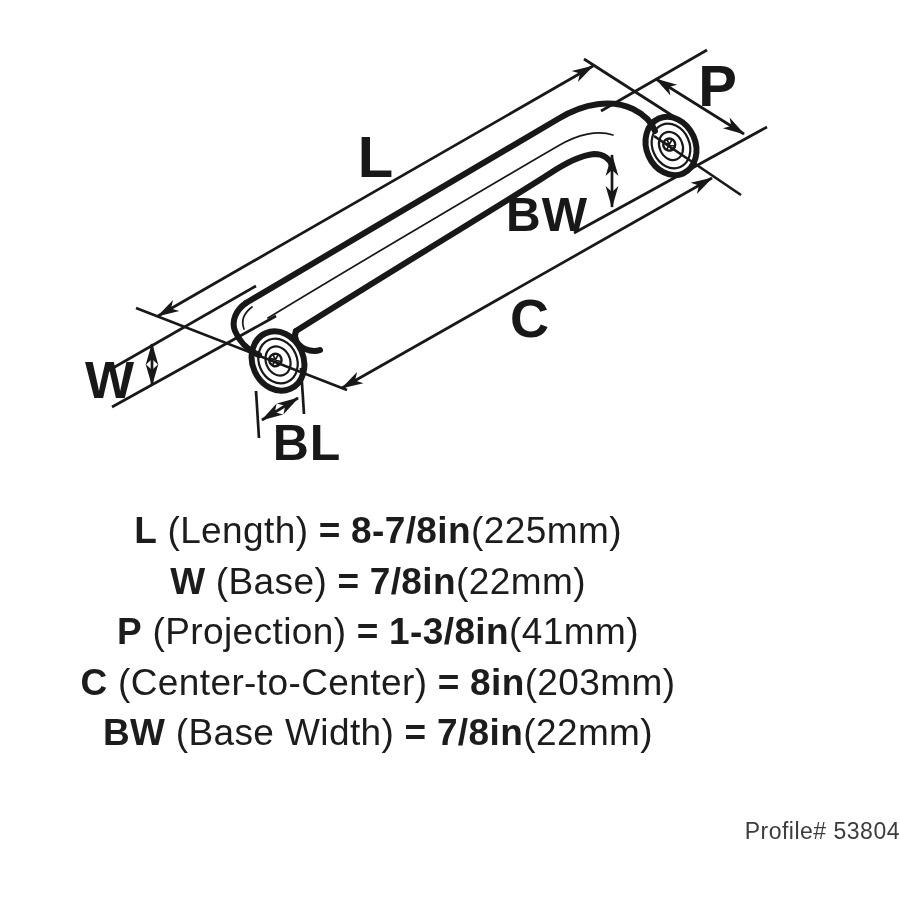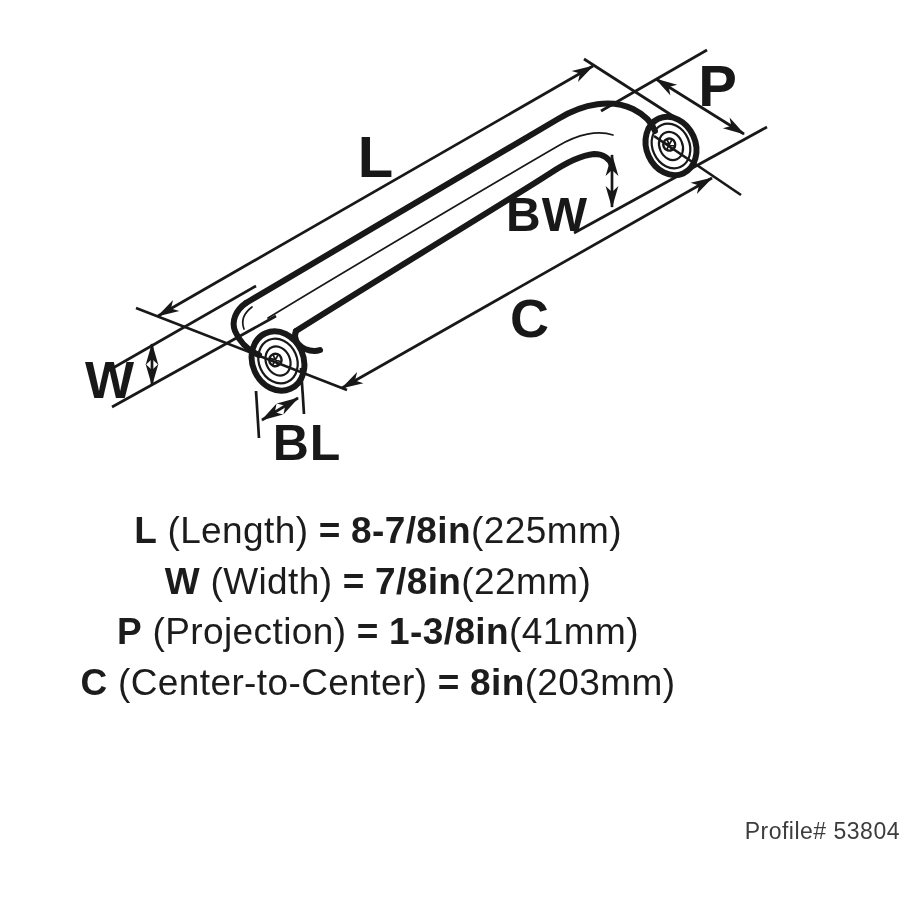--- a/index.html
+++ b/index.html
@@ -108,33 +108,39 @@
 
   <div class="legend">
     <div class="lrow">
       <span class="b">L</span>
       <span>(Length)</span>
       <span class="b">=</span>
       <span class="b">8-7/8in</span><span>(225mm)</span>
     </div>
     <div class="lrow">
       <span class="b">W</span>
-      <span>(Width)</span>
+      <span>(Base)</span>
       <span class="b">=</span>
       <span class="b">7/8in</span><span>(22mm)</span>
     </div>
     <div class="lrow">
       <span class="b">P</span>
       <span>(Projection)</span>
       <span class="b">=</span>
       <span class="b">1-3/8in</span><span>(41mm)</span>
     </div>
     <div class="lrow">
       <span class="b">C</span>
       <span>(Center-to-Center)</span>
       <span class="b">=</span>
       <span class="b">8in</span><span>(203mm)</span>
     </div>
+    <div class="lrow">
+      <span class="b">BW</span>
+      <span>(Base Width)</span>
+      <span class="b">=</span>
+      <span class="b">7/8in</span><span>(22mm)</span>
+    </div>
   </div>
 
   <div class="profile">Profile# 53804</div>
 
 </div>
 
 </body></html>

